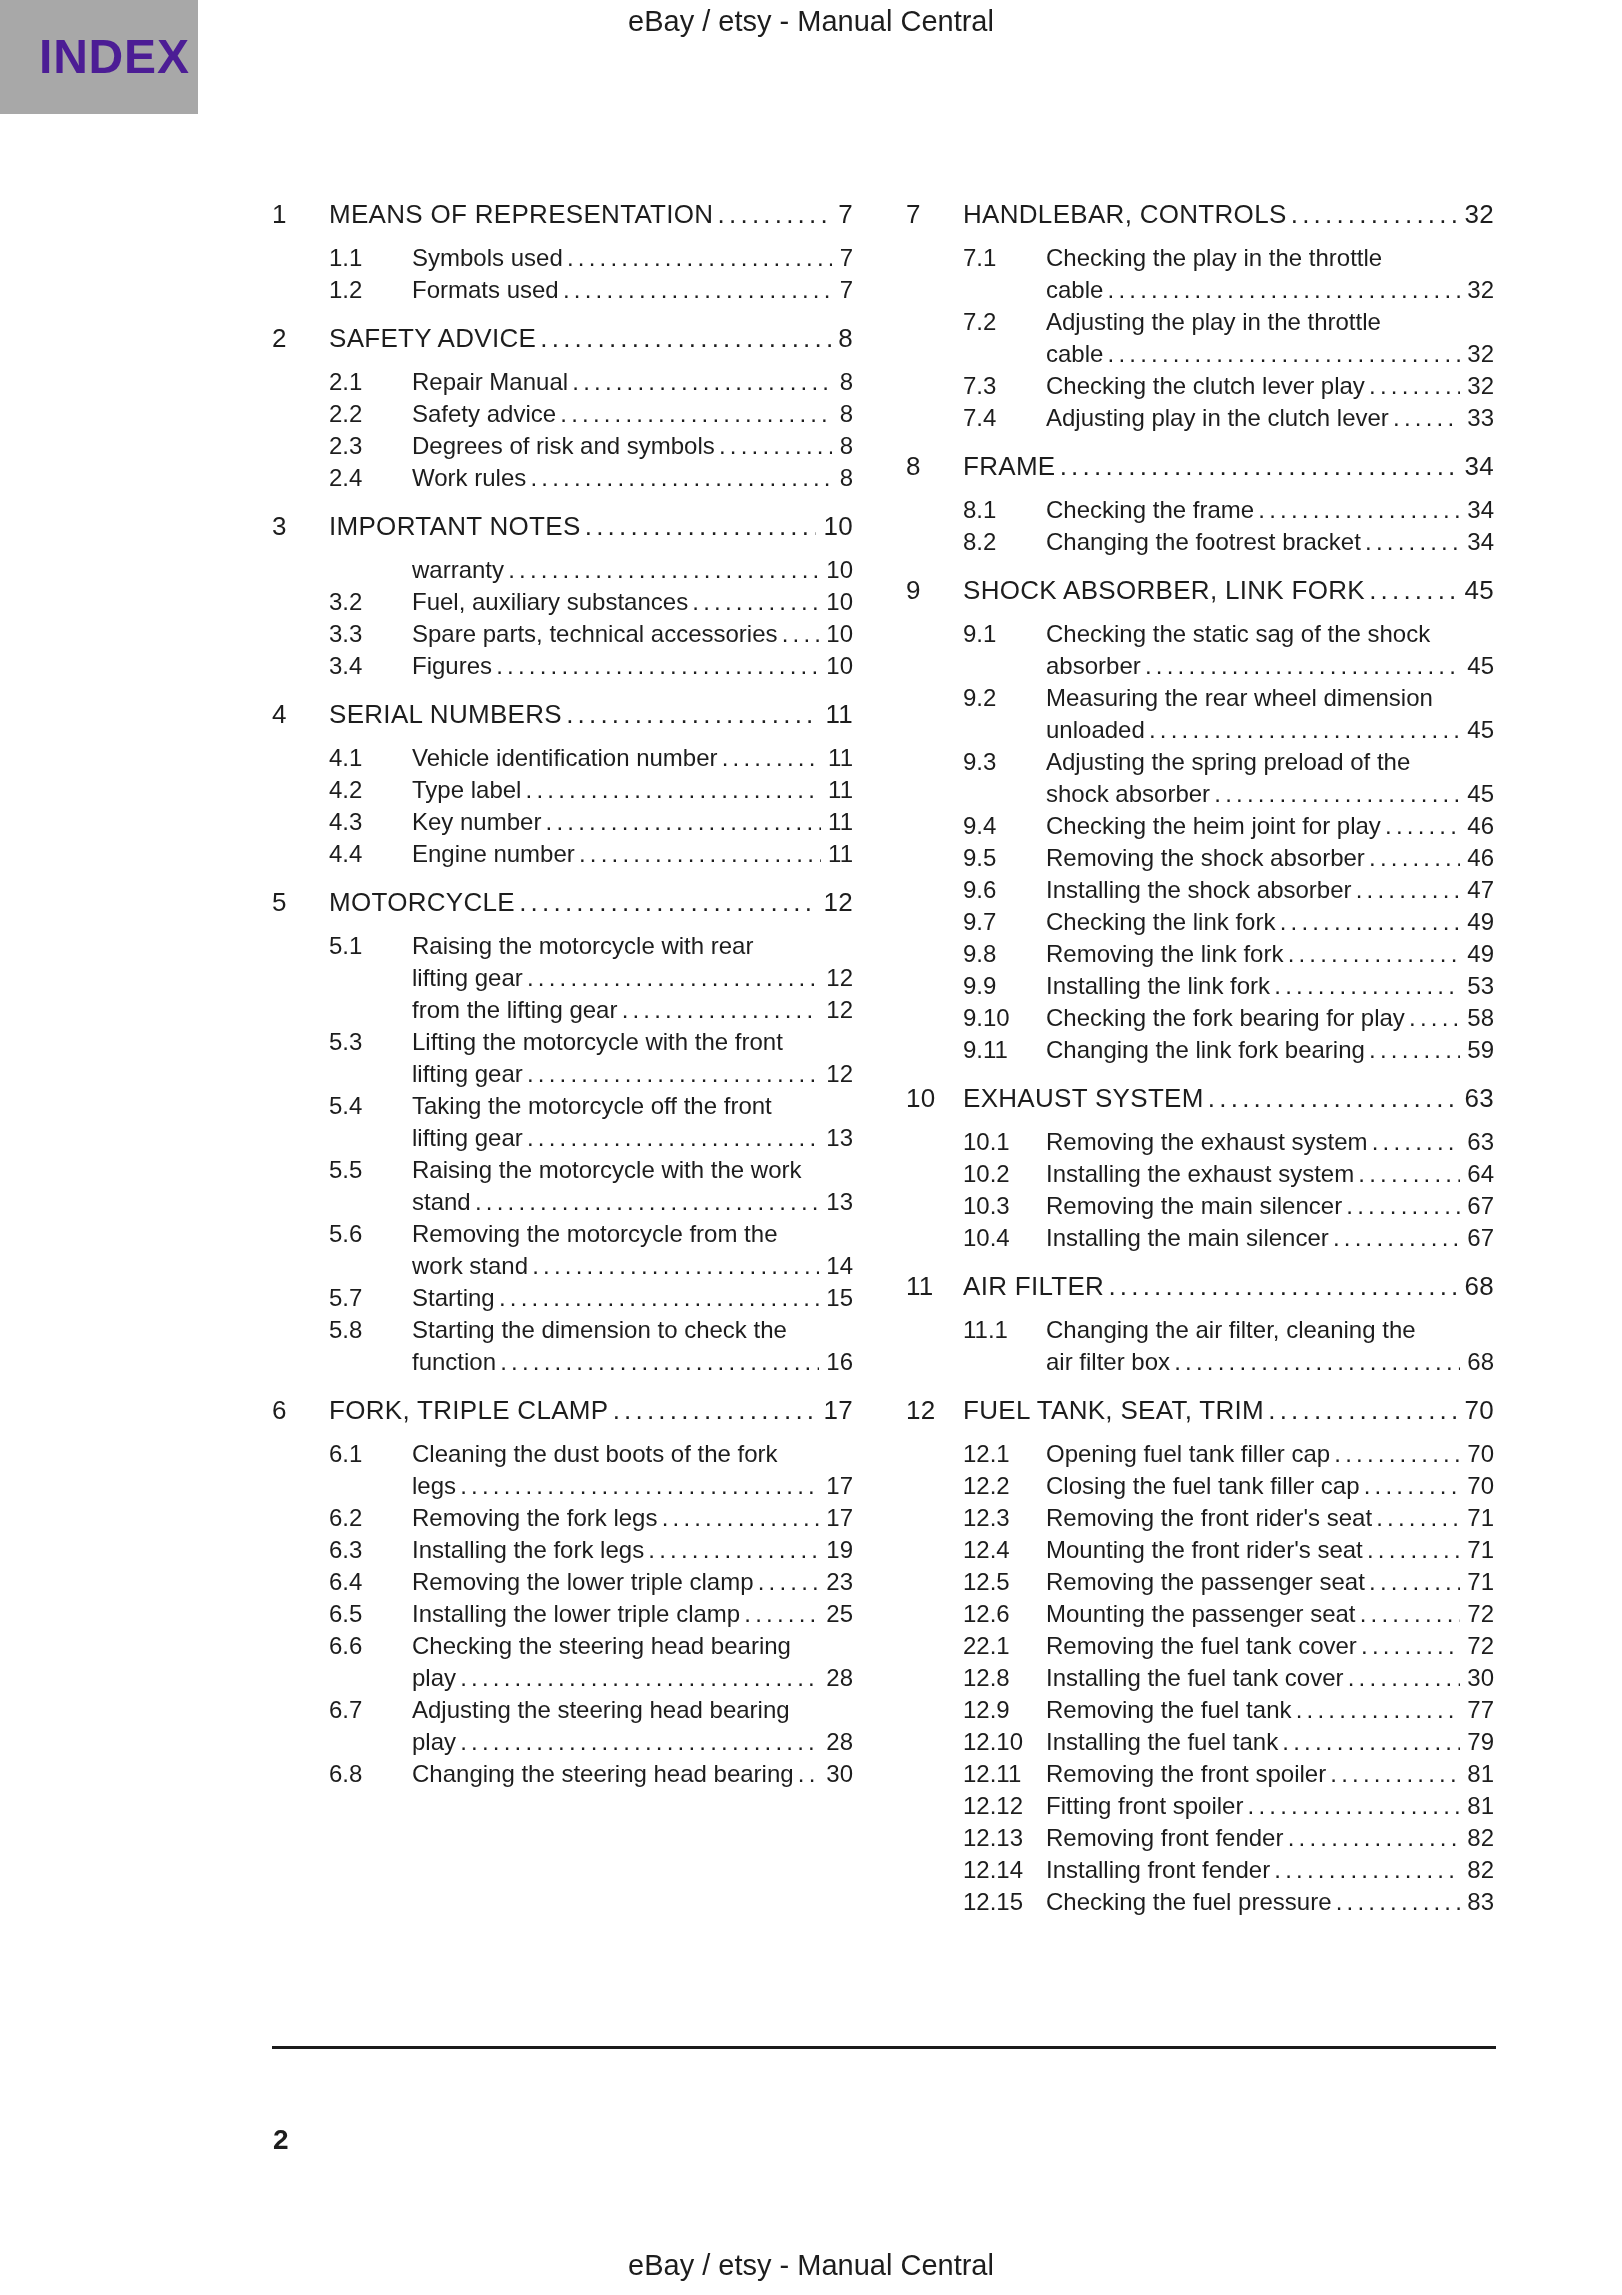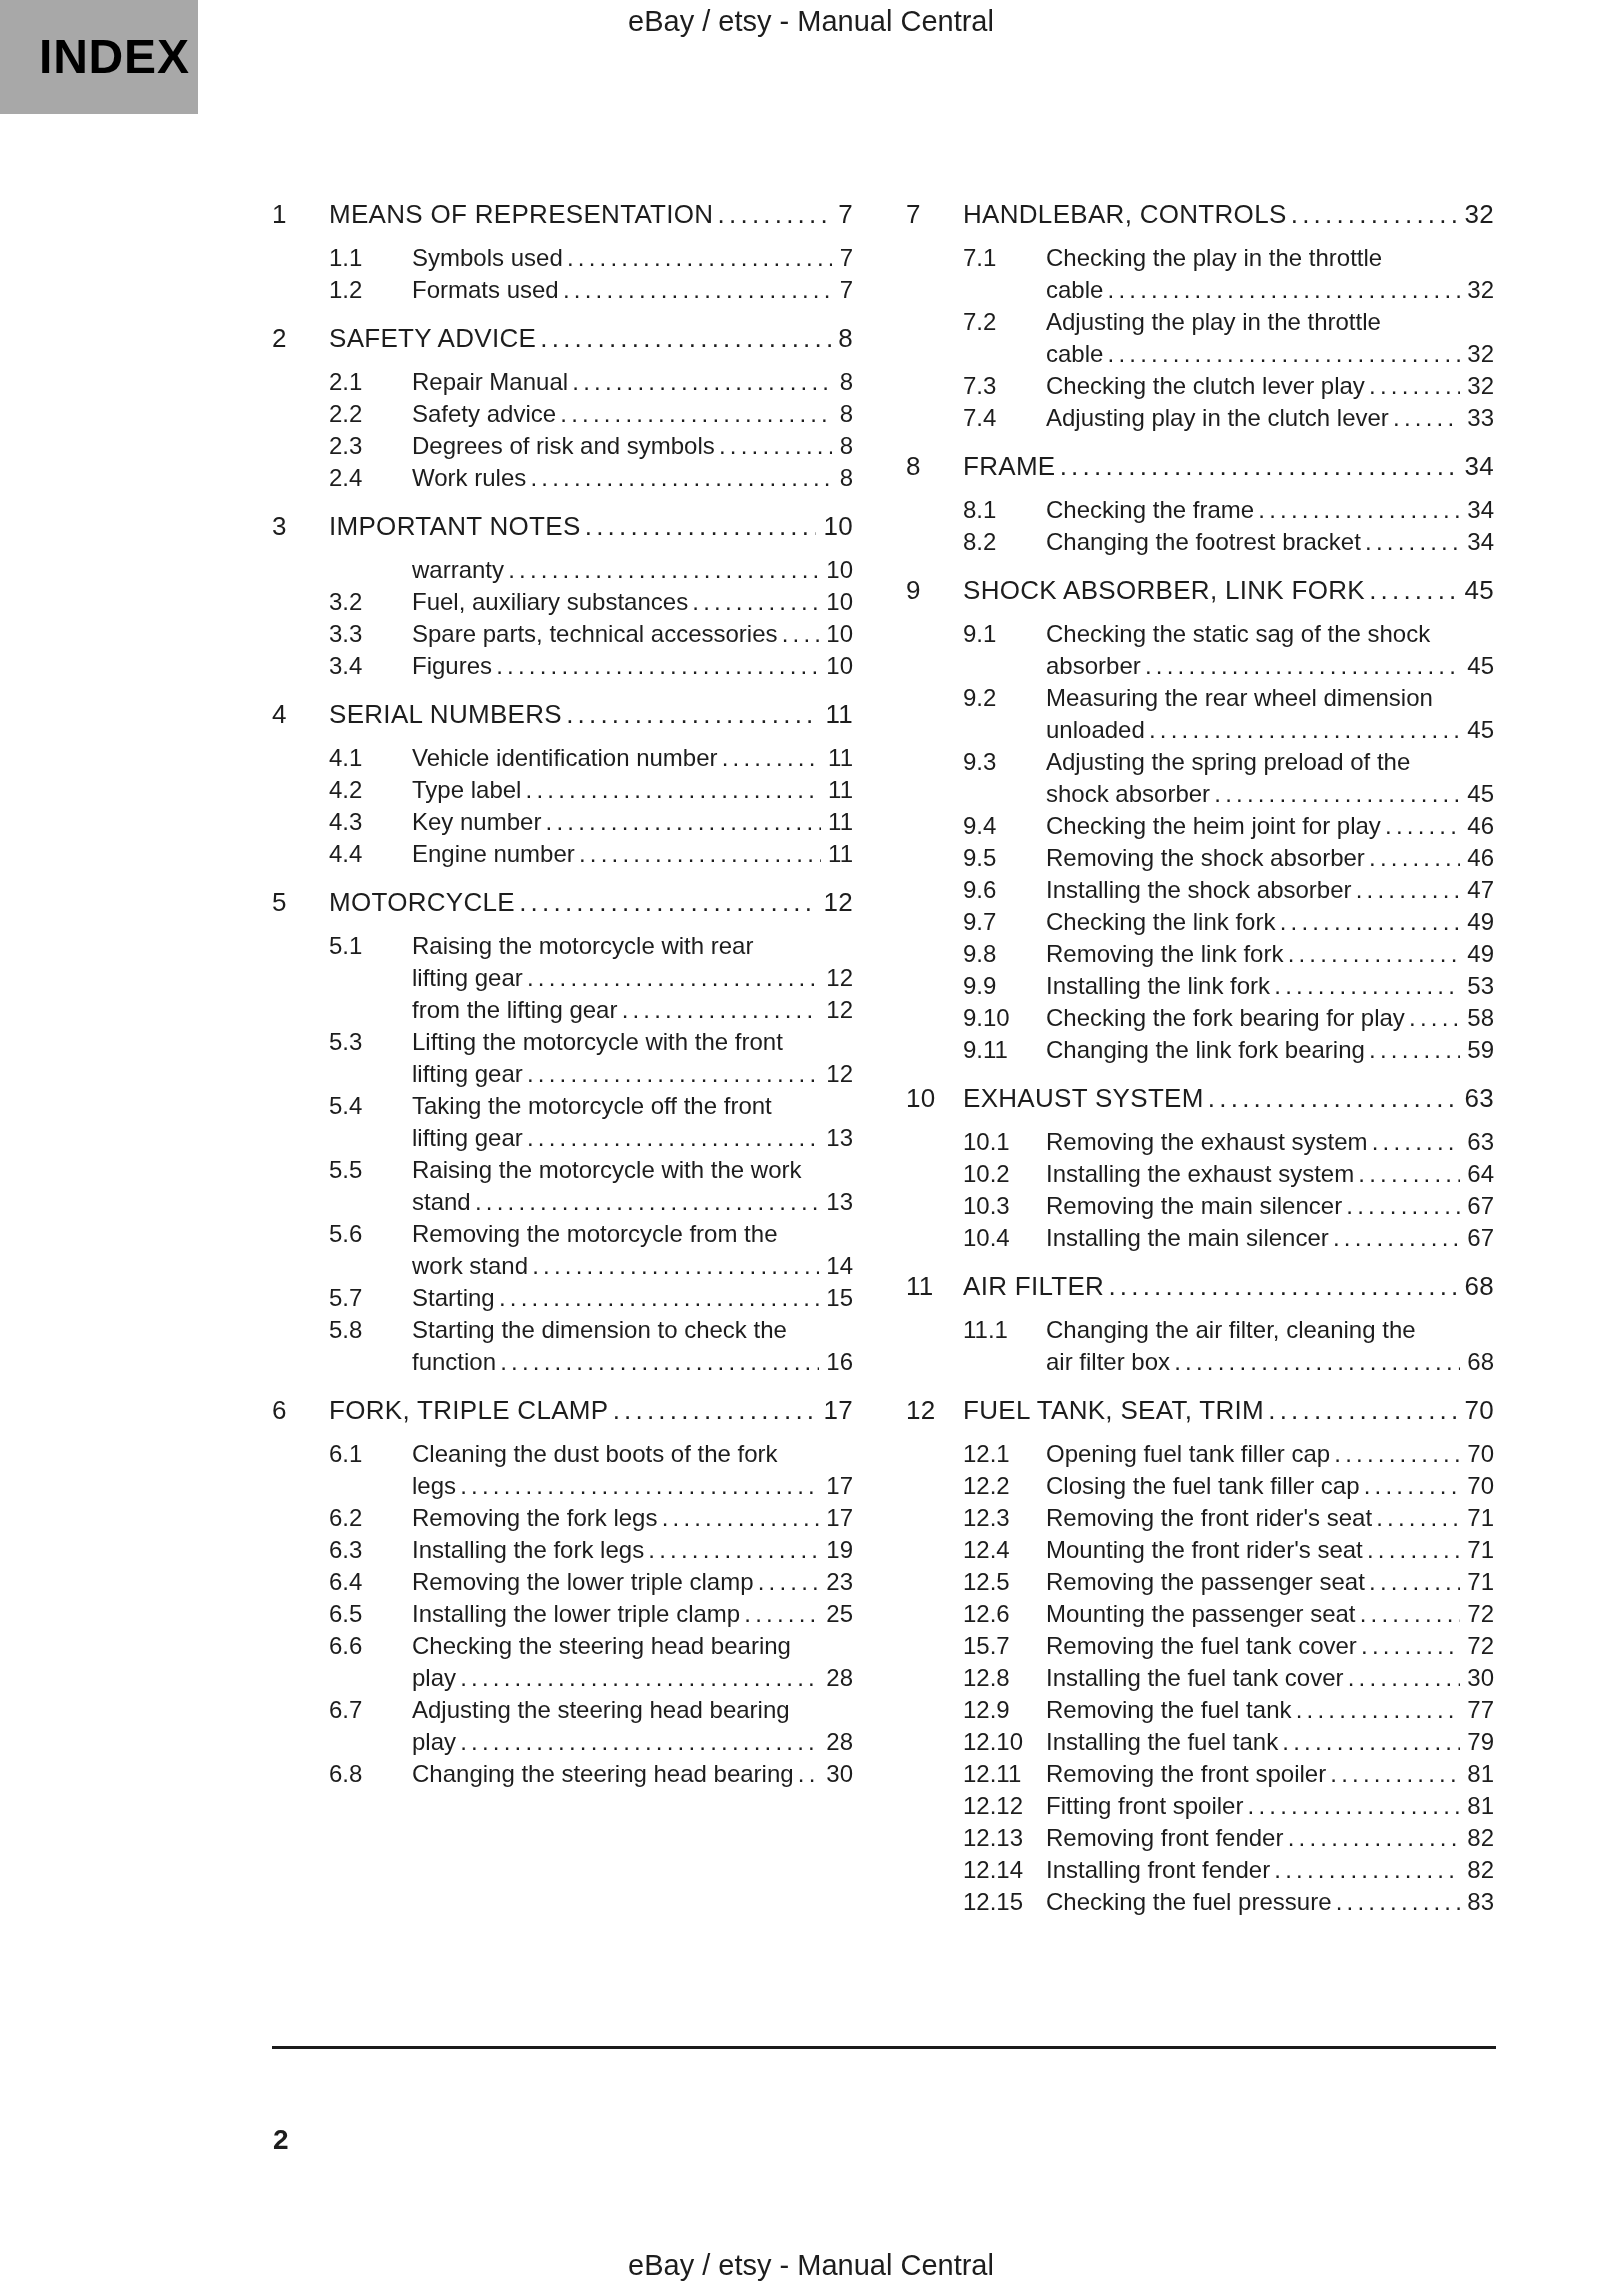--- a/index.html
+++ b/index.html
@@ -1,20 +1,20 @@
 <!DOCTYPE html>
 <html style="font-size:13.3px"><head>
 <meta charset="utf-8">
 <style>
   html,body{margin:0;padding:0;background:#e8e8e8;}
   .page-canvas{position:relative;width:1622px;height:2295px;background:#ffffff;
     font-family:"Liberation Sans",sans-serif;color:#1d1d1d;overflow:hidden;}
   .index-box{position:absolute;left:0;top:0;width:198px;height:114px;background:#a8a8a8;}
   .index-label{display:block;font-size:48px;font-weight:700;line-height:114px;
-    padding-left:39px;letter-spacing:0.8px;color:#000000;}
+    padding-left:39px;letter-spacing:0.8px;color:#4c1d95;}
   .doc-title{position:absolute;top:5px;left:0;width:100%;text-align:center;font-size:29px;}
   .col{position:absolute;top:197px;}
   .col-left{left:272px;width:581px;}
   .col-right{left:906px;width:588px;}
   .row{display:flex;align-items:baseline;}
   .sec-row{font-size:26px;line-height:35px;margin:15px 0 10px;letter-spacing:0.3px;}
   .section:first-child > .sec-row{margin-top:0;}
   .sub-row{font-size:24px;line-height:32px;}
   .num{flex:0 0 57px;}
   .sub-row .num{flex:0 0 83px;}
@@ -678,21 +678,21 @@
           <div class="entry">
             <div class="row sub-row">
               <span class="num">12.6</span>
               <span class="txt">Mounting the passenger seat</span>
               <span class="dots">..........................................................................................</span>
               <span class="page">72</span>
             </div>
           </div>
           <div class="entry">
             <div class="row sub-row">
-              <span class="num">15.7</span>
+              <span class="num">22.1</span>
               <span class="txt">Removing the fuel tank cover</span>
               <span class="dots">..........................................................................................</span>
               <span class="page">72</span>
             </div>
           </div>
           <div class="entry">
             <div class="row sub-row">
               <span class="num">12.8</span>
               <span class="txt">Installing the fuel tank cover</span>
               <span class="dots">..........................................................................................</span>

